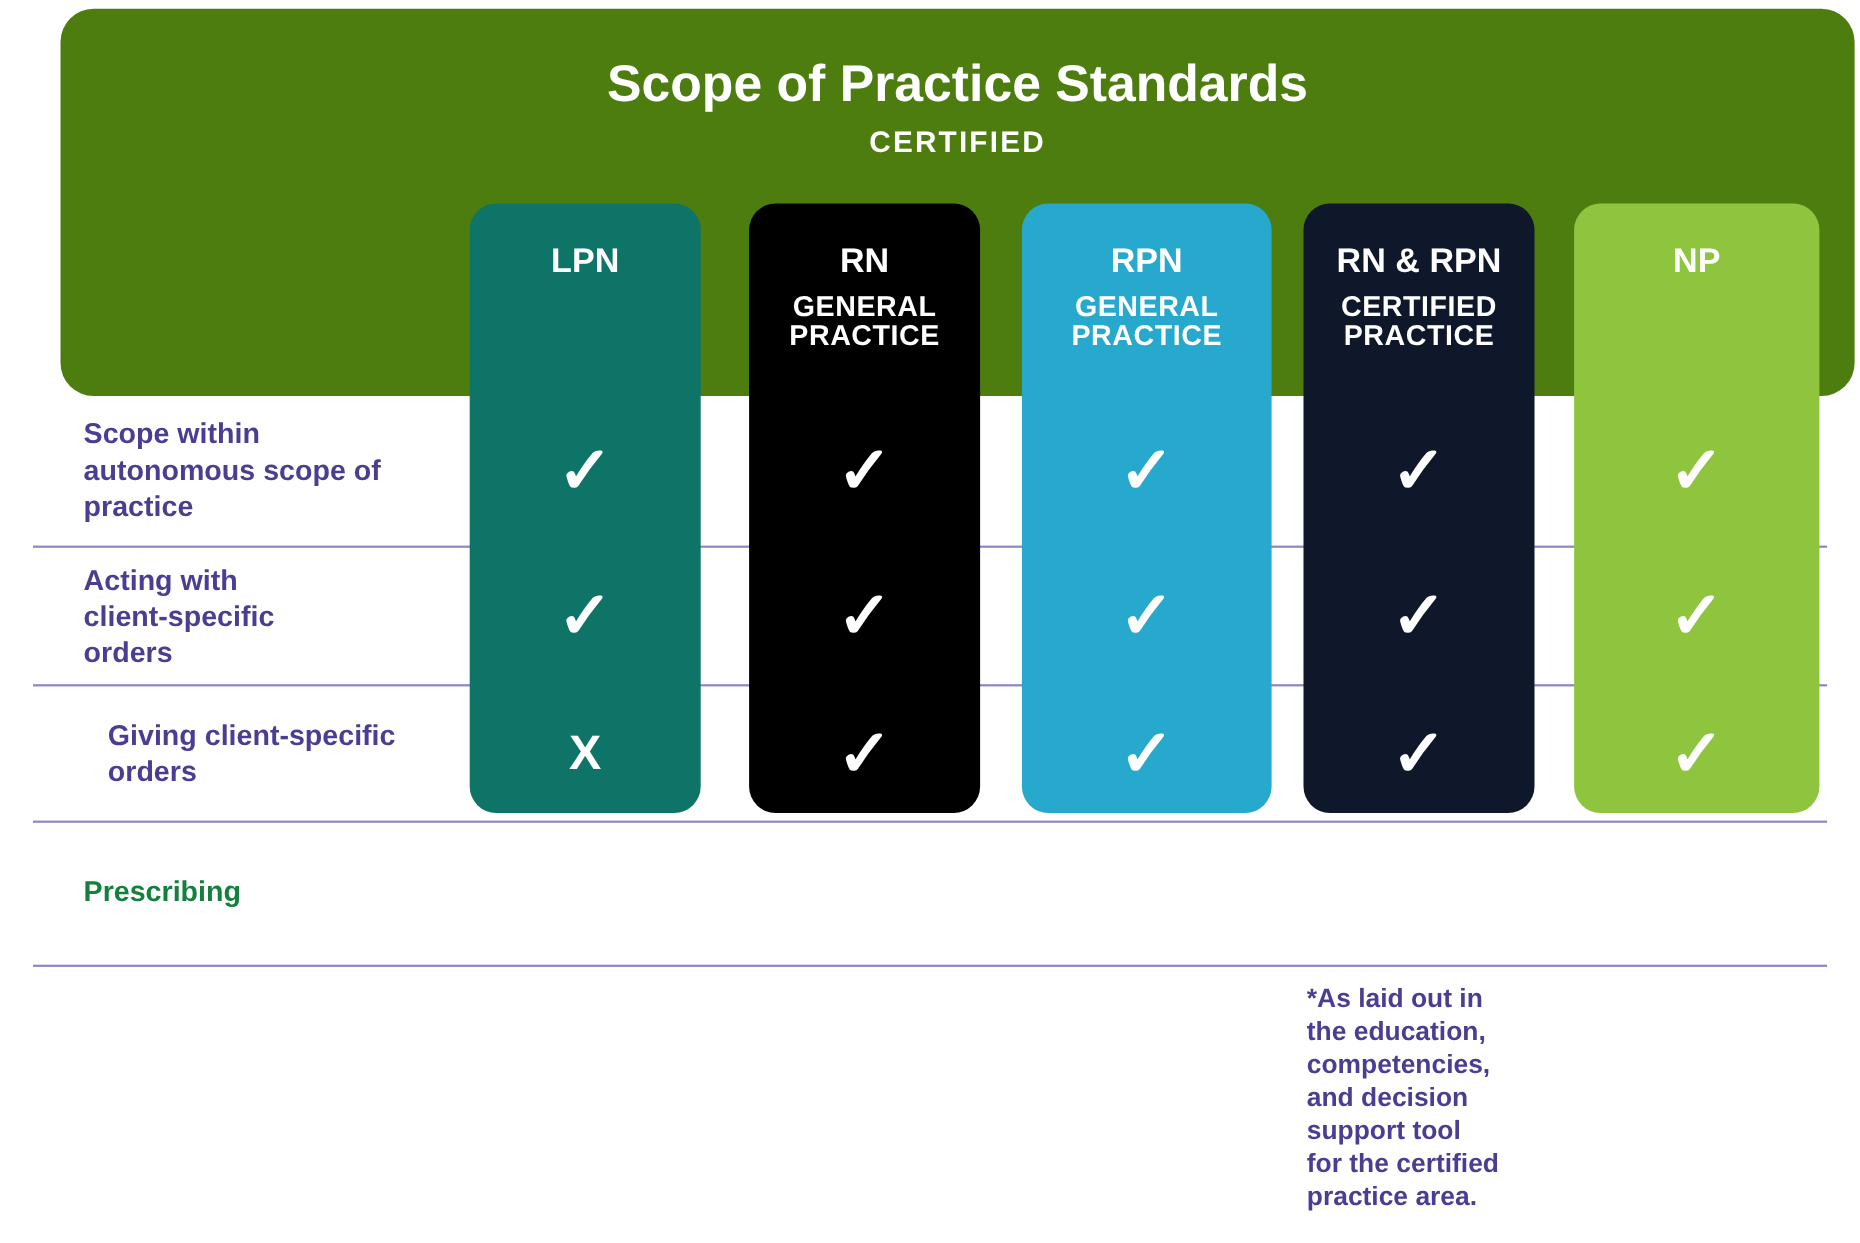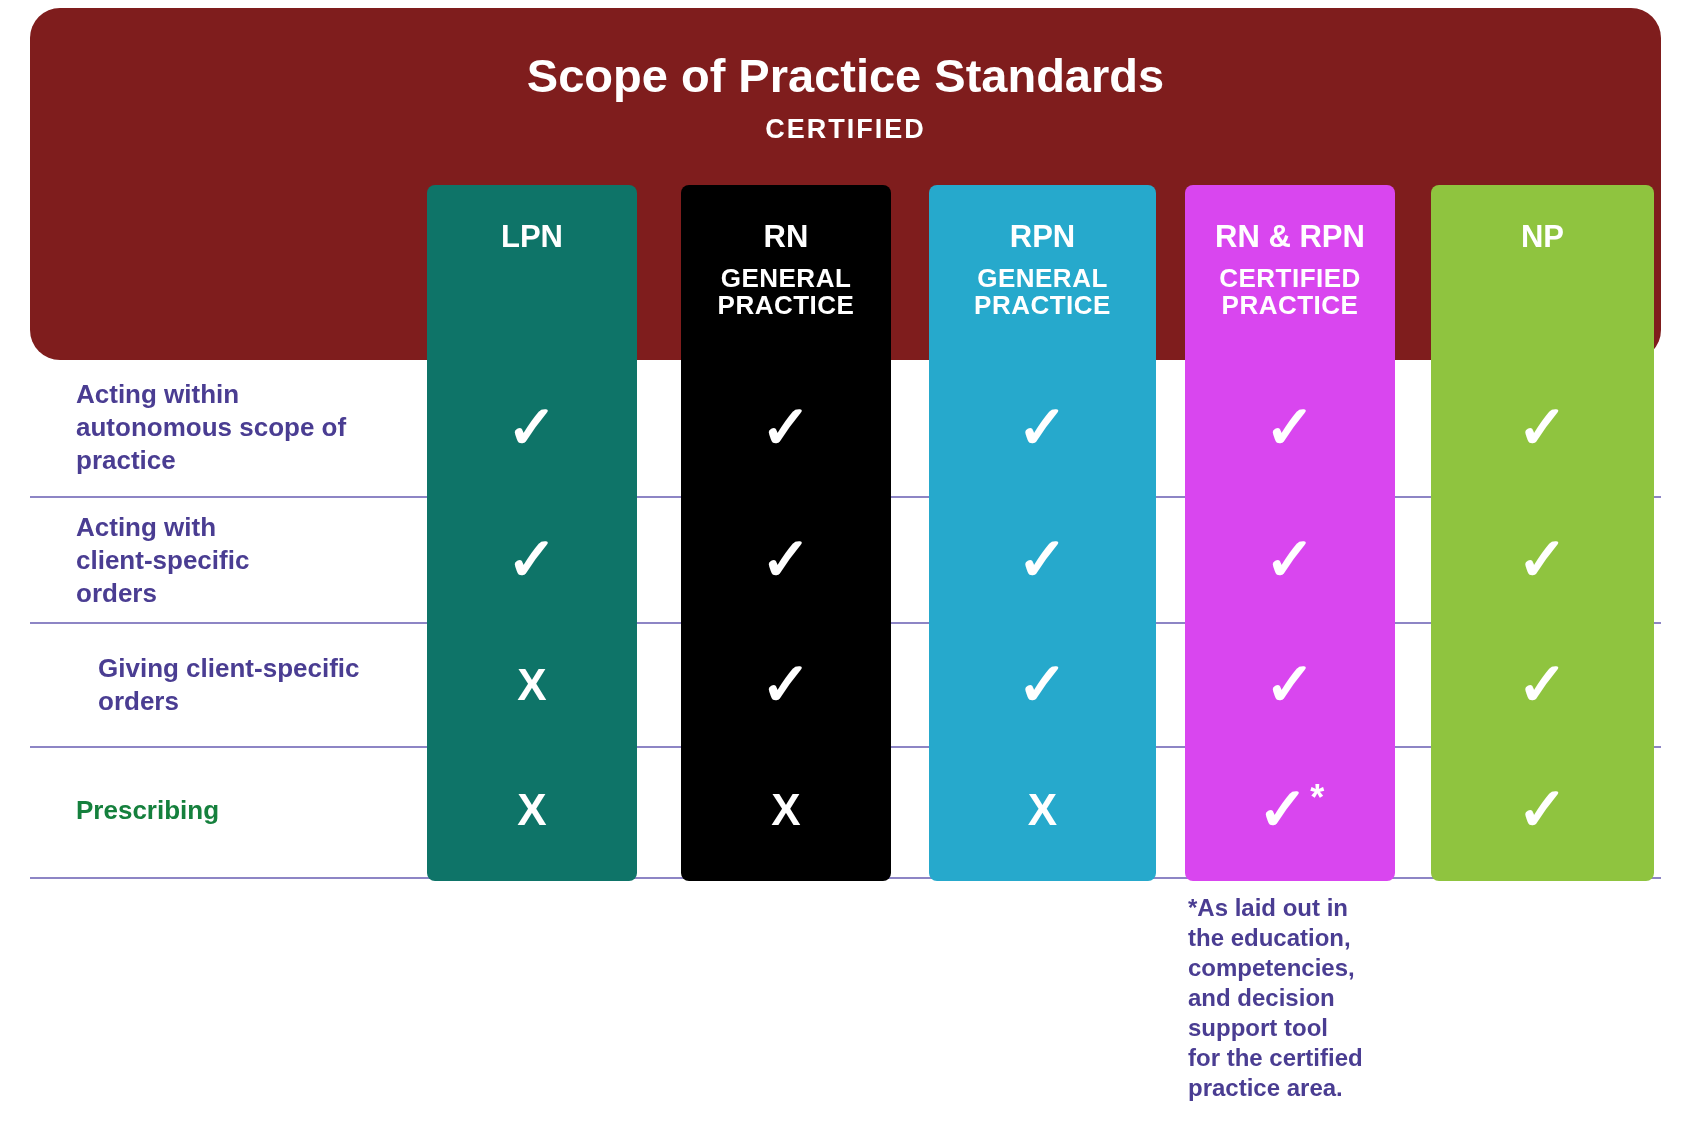--- a/index.html
+++ b/index.html
@@ -75,22 +75,22 @@
   .rl1 { top: 378px; }
   .rl2 { top: 511px; }
   .rl3 { top: 652px; }
   .rl4 { top: 794px; }
 
   
   .pill {
     position: absolute;
     top: 185px;
     width: 210px;
-    height: 696px;
-    border-radius: 8px;
+    height: 554px;
+    border-radius: 24px;
     z-index: 2;
   }
   .p1 { left: 427px; }
   .p2 { left: 681px; }
   .p3 { left: 929px; padding-left: 17px; }
   .p4 { left: 1185px; }
   .p5 { left: 1431px; padding-left: 13px; }
 
   .pill-head {
     position: absolute;
@@ -155,31 +155,31 @@
     line-height: 30px;
     white-space: pre-line;
     z-index: 2;
   }
 </style>
 </head>
 <body>
 
 <div class="stage">
 
-  <div class="banner" style="background-color: #7f1d1d;">
+  <div class="banner" style="background-color: #4d7c0f; margin-left: 25px;">
     <div class="banner-title">Scope of Practice Standards</div>
     <div class="banner-subtitle">CERTIFIED</div>
   </div>
 
   <div class="sep sep1" style="background-color: rgb(141, 133, 197);"></div>
   <div class="sep sep2" style="background-color: rgb(141, 133, 197);"></div>
   <div class="sep sep3" style="background-color: rgb(141, 133, 197);"></div>
   <div class="sep sep4" style="background-color: rgb(141, 133, 197);"></div>
 
-  <div class="row-label rl1" style="color: rgb(74, 61, 146);">Acting within
+  <div class="row-label rl1" style="color: rgb(74, 61, 146);">Scope within
 autonomous scope of
 practice</div>
   <div class="row-label rl2" style="color: rgb(74, 61, 146);">Acting with
 client-specific
 orders</div>
   <div class="row-label rl3" style="color: rgb(74, 61, 146); margin-left: 22px;">Giving client-specific
 orders</div>
   <div class="row-label rl4" style="color: #15803d;">Prescribing</div>
 
   <div class="pill p1" style="background-color: rgb(14, 116, 104);">
@@ -210,21 +210,21 @@
       <div class="pill-title">RPN</div>
       <div class="pill-sub">GENERAL
 PRACTICE</div>
     </div>
     <div class="mark mr1"><span class="check">✓</span></div>
     <div class="mark mr2"><span class="check">✓</span></div>
     <div class="mark mr3"><span class="check">✓</span></div>
     <div class="mark mr4"><span class="xmark">X</span></div>
   </div>
 
-  <div class="pill p4" style="background-color: #d946ef;">
+  <div class="pill p4" style="background-color: #0f172a;">
     <div class="pill-head">
       <div class="pill-title">RN &amp; RPN</div>
       <div class="pill-sub">CERTIFIED
 PRACTICE</div>
     </div>
     <div class="mark mr1"><span class="check">✓</span></div>
     <div class="mark mr2"><span class="check">✓</span></div>
     <div class="mark mr3"><span class="check">✓</span></div>
     <div class="mark mr4"><span class="check">✓</span><span class="ast">*</span></div>
   </div>

